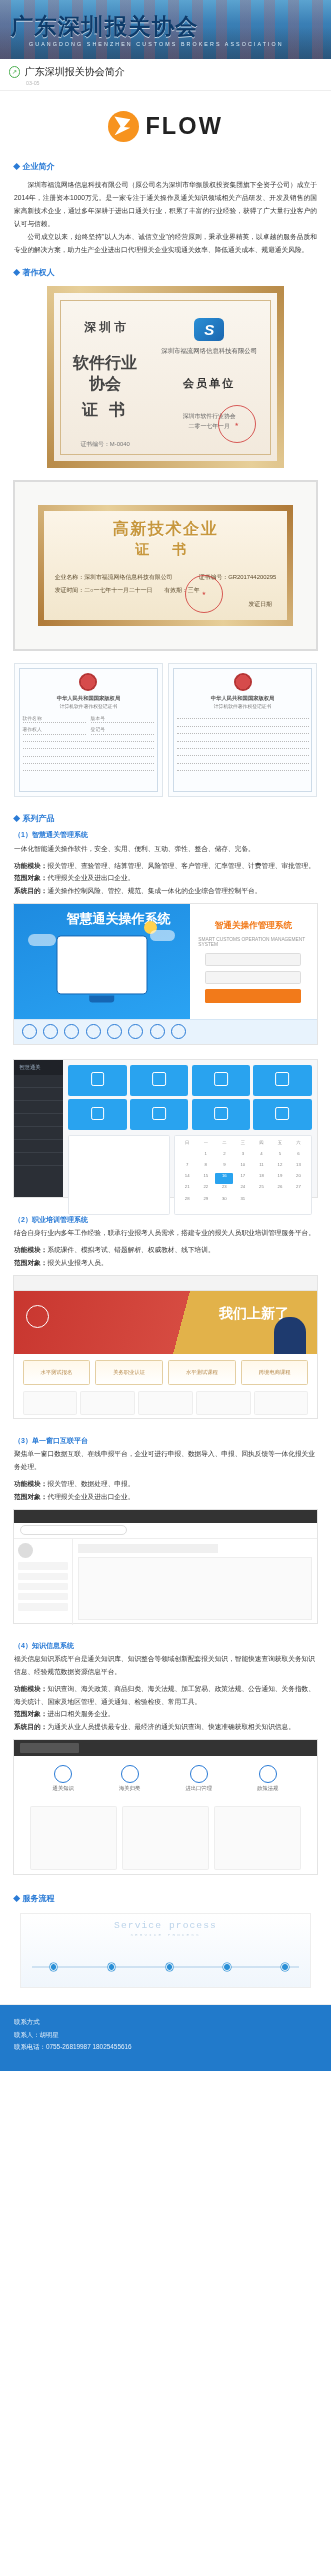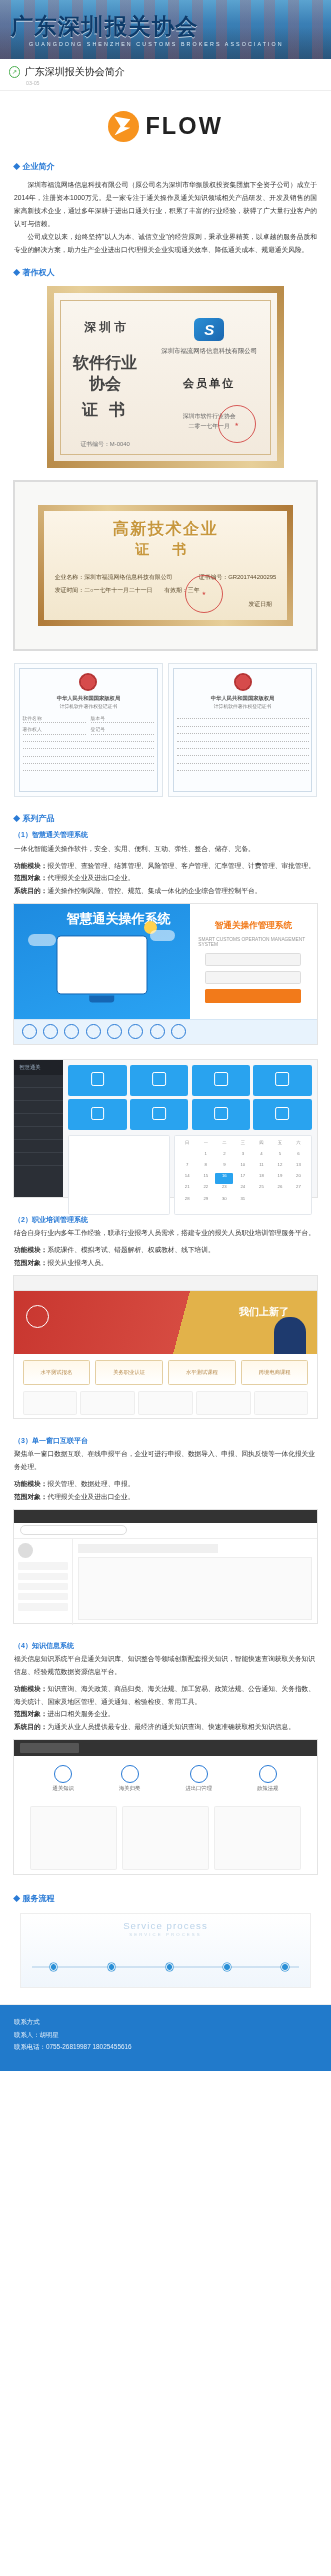--- a/index.html
+++ b/index.html
@@ -91,21 +91,21 @@
 .ss2-tile::after { content: ""; position: absolute; left: 50%; top: 7.5px; transform: translateX(-50%); width: 11.8px; height: 11.8px; border: 1.1px solid #fff; border-radius: 2.1px; }
 .ss2-panels { display: flex; gap: 4.3px; }
 .ss2-p { flex: 1; height: 80px; background: #fff; border: 0.5px solid #e4e8ed; border-radius: 1.6px; }
 .ss2-cal { flex: 1.3; height: 80px; background: #fff; border: 0.5px solid #e4e8ed; border-radius: 1.6px; display: grid; grid-template-columns: repeat(7, 1fr); grid-auto-rows: 10.7px; gap: 0.5px; padding: 3.2px; }
 .ss2-cal span { font-size: 4.3px; color: #888; text-align: center; }
 .ss2-cal span.on { background: #29a3ef; color: #fff; border-radius: 1.1px; }
 
 .ss3 { height: 144px; background: #fff; }
 .ss3-top { height: 15px; background: #f3f3f3; border-bottom: 0.5px solid #e4e4e4; }
 .ss3-hero { height: 63px; background: linear-gradient(105deg, #c8362f 0%, #d64b41 55%, #e2b24a 55%, #e2b24a 100%); position: relative; color: #fff; }
-.ss3-hero-t { position: absolute; right: 28px; top: 14px; font-size: 10px; font-weight: 800; }
+.ss3-hero-t { position: absolute; right: 28px; top: 14px; font-size: 14px; font-weight: 800; }
 .ss3-hero-s { position: absolute; left: 11.8px; top: 14px; width: 23.5px; height: 23.5px; border: 1.1px solid #fff; border-radius: 50%; }
 .ss3-hero-fig { position: absolute; right: 10.7px; bottom: 0; width: 32px; height: 37px; background: #1e3a6e; border-radius: 15px 15px 0 0; }
 .ss3-cards { display: flex; gap: 5.3px; padding: 6.4px 8.6px; }
 .ss3-card { flex: 1; height: 24.6px; border: 0.5px solid #e4cfa3; background: linear-gradient(#fff8ea, #fff); border-radius: 1.6px; font-size: 5.3px; color: #b4884a; display: flex; align-items: center; justify-content: center; }
 .ss3-grid { display: grid; grid-template-columns: repeat(5, 1fr); gap: 3.2px; padding: 0 8.6px; }
 .ss3-g { height: 23.5px; border: 0.5px solid #eee; border-radius: 1.6px; background: #fafafa; }
 
 .ss4 { height: 115px; background: #fff; }
 .ss4-top { height: 13px; background: #333; }
 .ss4-bar { height: 16px; border-bottom: 0.5px solid #eee; display: flex; align-items: center; padding: 0 6.4px; gap: 4.3px; }
@@ -120,21 +120,21 @@
 
 .ss5 { height: 136px; background: #fff; }
 .ss5-top { height: 16px; background: #333; display: flex; align-items: center; padding: 0 6.4px; }
 .ss5-label { height: 10.7px; width: 59px; background: #555; border-radius: 1.1px; }
 .ss5-row { display: flex; justify-content: space-around; padding: 8.6px 16px; }
 .ss5-stat { text-align: center; font-size: 5.3px; color: #666; }
 .ss5-ic { width: 18px; height: 18px; border-radius: 50%; border: 1.1px solid #2a7bd6; margin: 0 auto 2.1px; }
 .ss5-grid { display: grid; grid-template-columns: repeat(3, 1fr); gap: 5.3px; padding: 5.3px 16px; }
 .ss5-card { height: 64px; border: 0.5px solid #eee; border-radius: 1.6px; background: #fafafa; }
 
-.flow { width: 291px; height: 75px; margin: 5.3px auto 16px; border: 0.5px solid #eee; background: linear-gradient(#fff, #f0f6fc); position: relative; }
+.flow { width: 291px; height: 75px; margin: 5.3px auto 16px; border: 0.5px solid #eee; background: linear-gradient(#fff, #f0f6fc); position: relative; font-family: Liberation Mono, monospace; }
 .flow-t { position: absolute; left: 50%; top: 6.4px; transform: translateX(-50%); color: #bcd4ea; font-size: 9.6px; letter-spacing: 1.1px; }
 .flow-sub { position: absolute; left: 50%; top: 18px; transform: translateX(-50%); color: #c8d8e6; font-size: 4.3px; letter-spacing: 2.1px; }
 .flow-bar { position: absolute; left: 10.7px; right: 10.7px; bottom: 19px; height: 1.6px; background: #cfe2f2; }
 .flow-dot { position: absolute; bottom: 16px; width: 7.5px; height: 7.5px; border-radius: 50%; background: #2a8fd6; border: 1.1px solid #fff; box-shadow: 0 0 0 0.5px #2a8fd6; }
 
 .footer { background: #217acb; color: #e5f0fa; padding: 10.7px 14px 17px; font-size: 6.4px; line-height: 2; }
 .divider2 { height: 1.1px; background: #eee; margin: 0 0 0; }
 </style>
 </head>
 <body>

